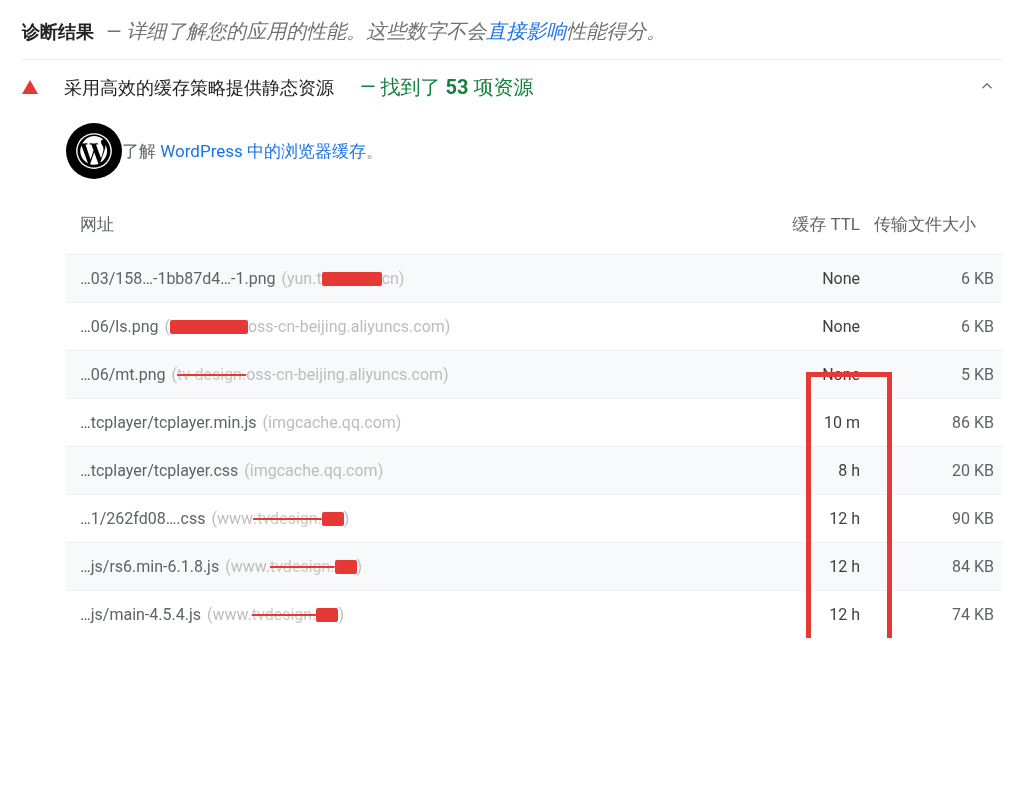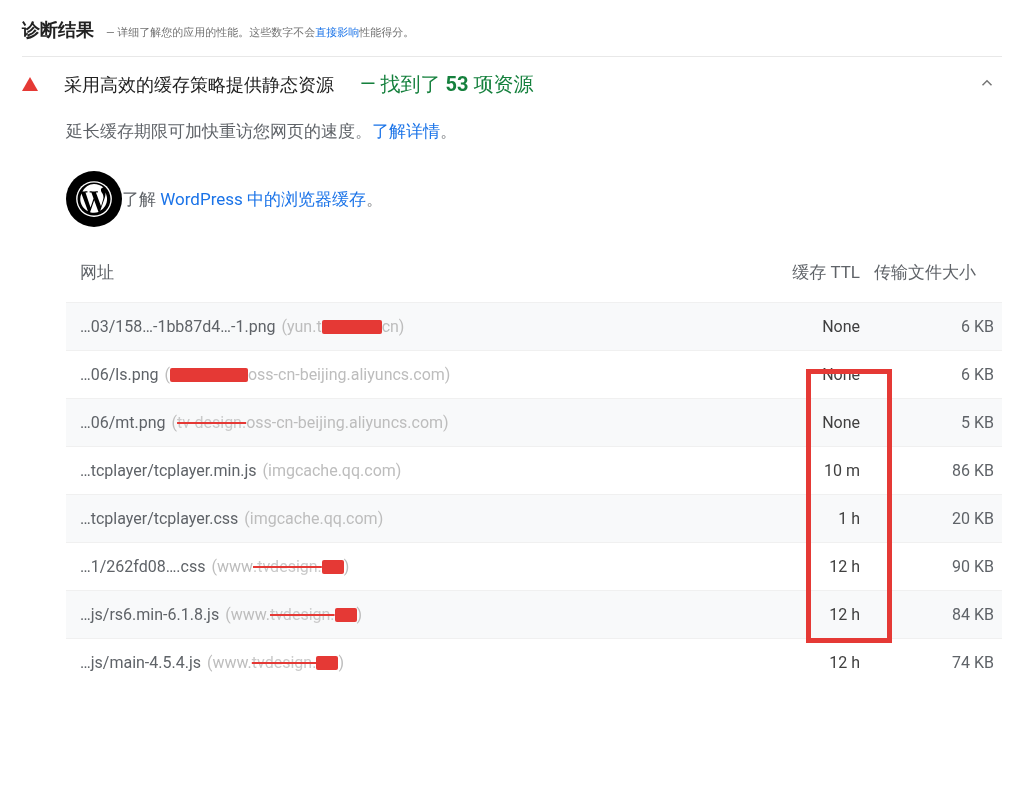--- a/index.html
+++ b/index.html
@@ -16,22 +16,23 @@
     align-items: baseline;
     gap: 12px;
     padding-bottom: 14px;
   }
   .section-title {
     font-size: 18px;
     font-weight: 600;
     color: #222;
   }
   .section-desc {
-    font-size: 11px;
+    font-size: 20px;
     color: #727272;
+    font-style: italic;
   }
   .link { color: #1a73e8; text-decoration: none; }
   .divider { border: none; border-top: 1px solid #e8e8e8; }
   .audit {
     padding-top: 14px;
   }
   .audit-header {
     display: flex;
     align-items: center;
     gap: 26px;
@@ -144,23 +145,20 @@
       </span>
       <span class="chevron">
         <svg viewBox="0 0 24 24">
             <polyline points="6 15 12 9 18 15"></polyline>
           </svg>
       </span>
     </div>
 
     <div class="audit-body-wrap">
       <div class="audit-body">
-        <p class="audit-tip">
-          <span>延长缓存期限可加快重访您网页的速度。</span><a href="#" class="link">了解详情</a><span>。</span>
-        </p>
 
         <div class="wp-row">
           <div class="wp-logo">
             <svg viewBox="0 0 64 64">
                 <circle cx="32" cy="32" r="30" fill="#000"></circle>
                 <circle cx="32" cy="32" r="26" fill="#fff"></circle>
                 <path fill="#000" d="M32 8C18.7 8 8 18.7 8 32s10.7 24 24 24 24-10.7 24-24S45.3 8 32 8zm-20 24c0-2.9.6-5.6 1.7-8.1l9.5 26C16.7 46.1 12 39.6 12 32zm20 20c-2 0-3.9-.3-5.7-.8l6-17.4 6.1 16.8c.04.1.09.2.14.28C36.5 51.6 34.3 52 32 52zm2.8-29.4c1.2-.06 2.3-.19 2.3-.19 1.1-.13.97-1.7-.13-1.64 0 0-3.3.26-5.4.26-2 0-5.3-.26-5.3-.26-1.1-.06-1.2 1.58-.13 1.64 0 0 1 .13 2.1.19l3.1 8.6-4.4 13.2-7.3-21.8c1.2-.06 2.3-.19 2.3-.19 1.1-.13.97-1.7-.13-1.64 0 0-3.3.26-5.4.26-.38 0-.8-.01-1.25-.02C18.6 14.3 24.9 10 32 10c5.3 0 10.1 2 13.7 5.3-.09-.01-.17-.02-.26-.02-2 0-3.4 1.7-3.4 3.6 0 1.7.97 3.1 2 4.8 .77 1.3 1.7 3.1 1.7 5.6 0 1.7-.67 3.8-1.5 6.6l-2 6.6zm16.2 9.4c0 7.3-4 13.7-9.9 17.2l6.1-17.6c1.1-2.8 1.5-5.1 1.5-7.1 0-.73-.05-1.4-.13-2.1C50.2 25.9 51 28.9 51 32z"></path>
               </svg>
           </div>
           <span class="wp-text">
@@ -217,21 +215,21 @@
                   <span class="host-wrap">(imgcache.qq.com)</span>
                 </div>
                 <div class="ttl-cell">10 m</div>
                 <div class="size-cell">86 KB</div>
               </div>
               <div class="trow">
                 <div class="url-cell">
                   <span class="url-path">…tcplayer/tcplayer.css</span>
                   <span class="host-wrap">(imgcache.qq.com)</span>
                 </div>
-                <div class="ttl-cell">1 h</div>
+                <div class="ttl-cell">8 h</div>
                 <div class="size-cell">20 KB</div>
               </div>
               <div class="trow">
                 <div class="url-cell">
                   <span class="url-path">…1/262fd08….css</span>
                   <span class="host-wrap">
                     <span>(www</span>
                     <span class="strike-red">.tvdesign.</span>
                     <span class="redact" style="width: 22px;"></span>
                     <span>)</span>

